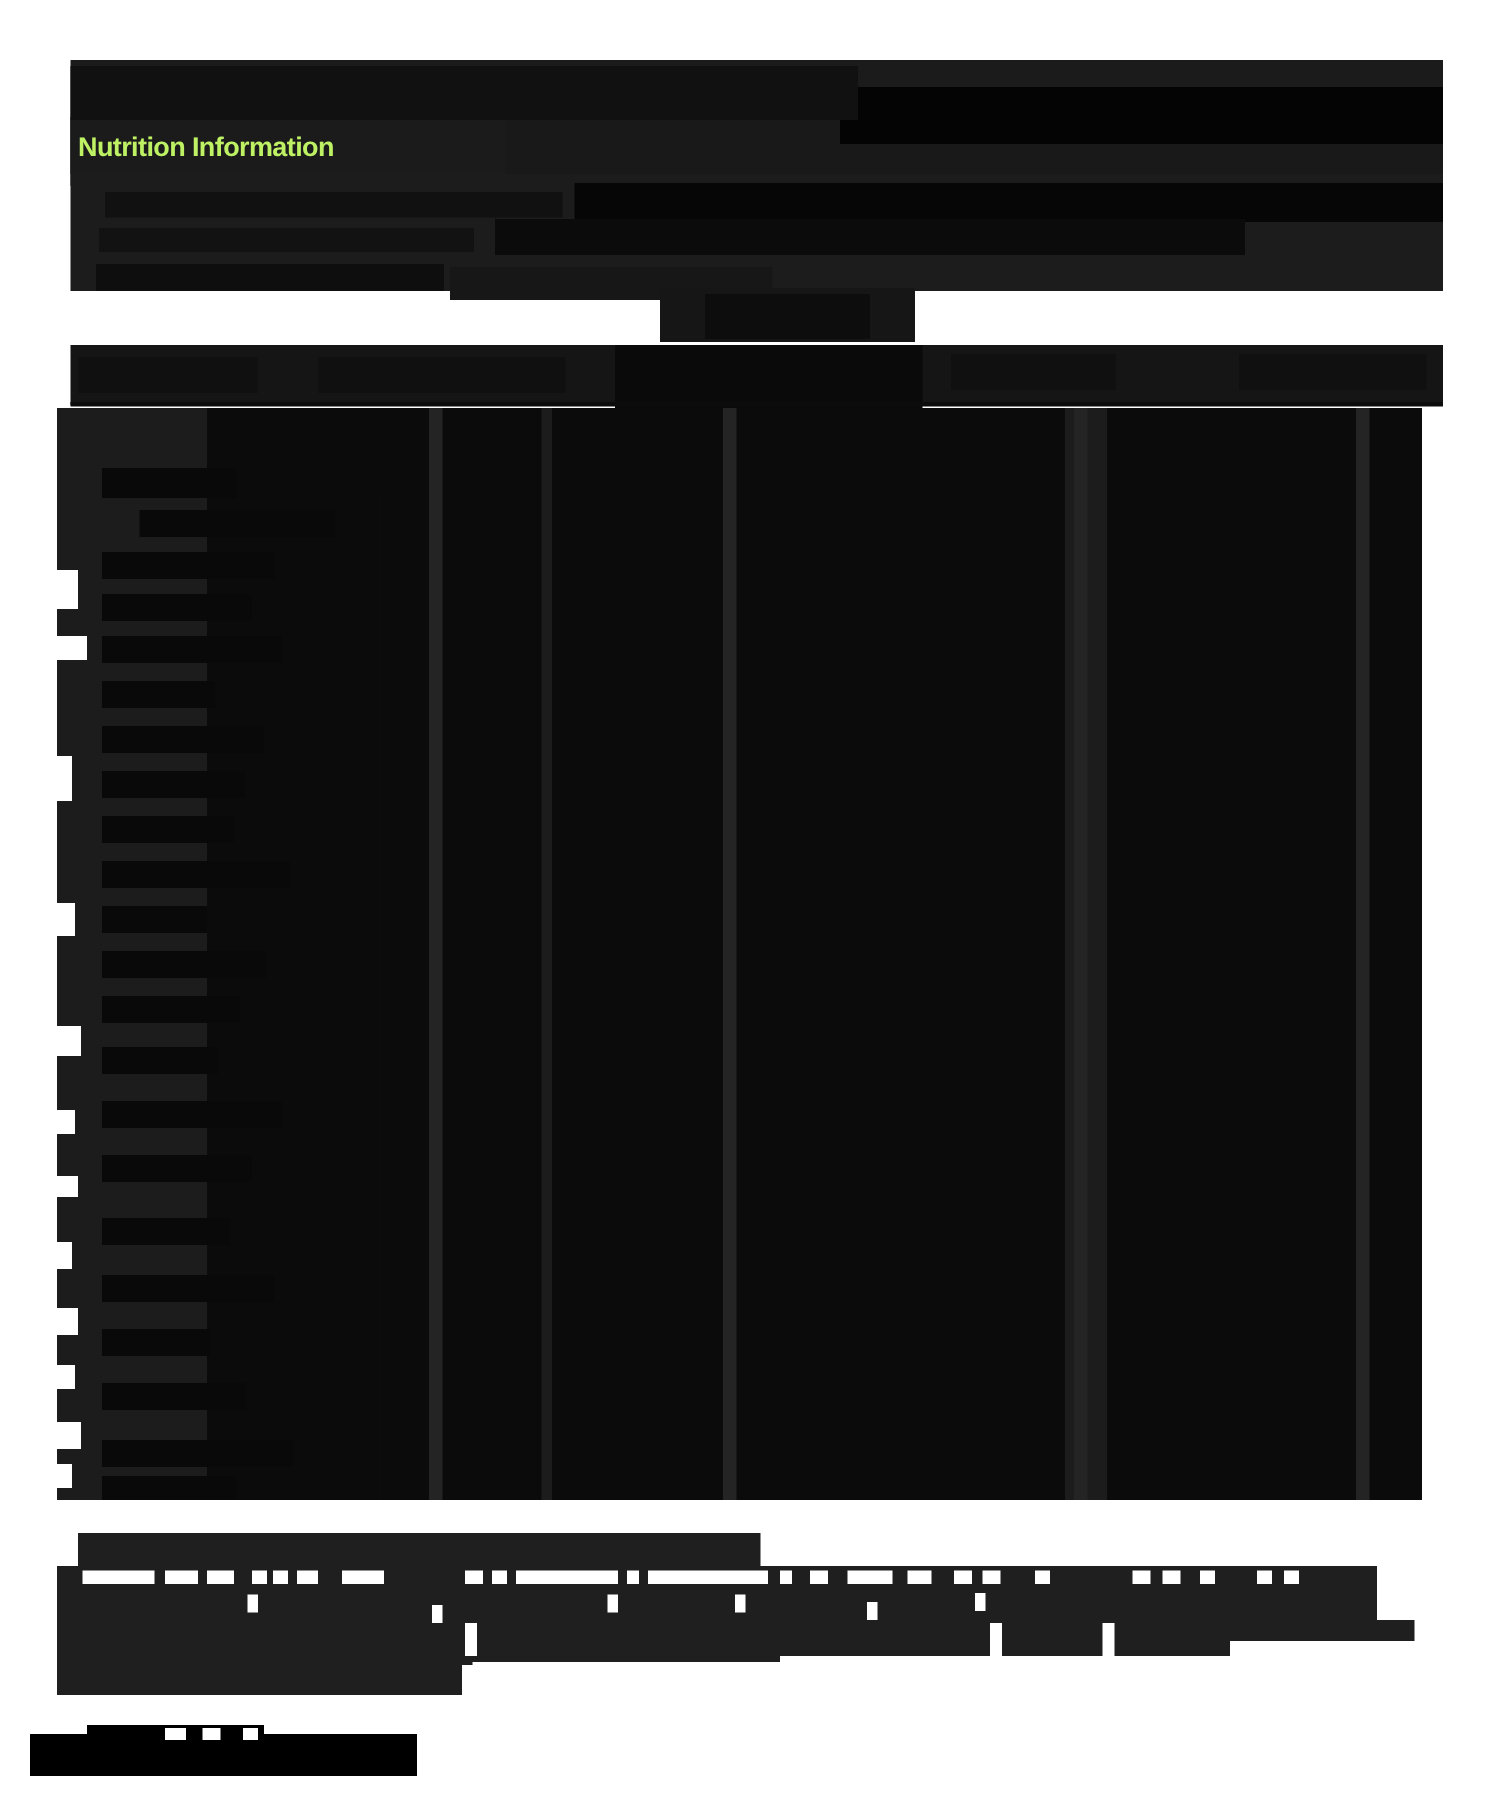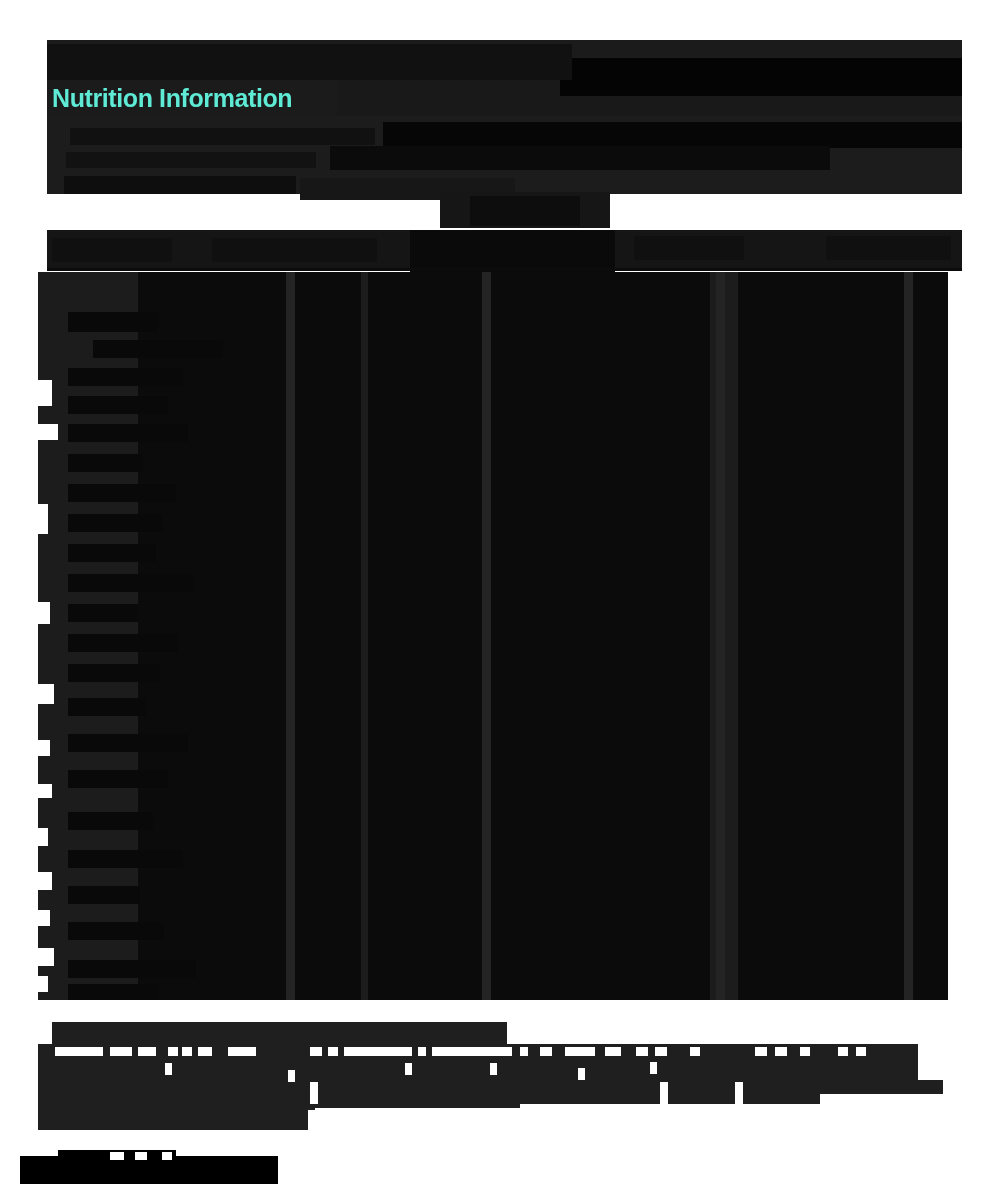--- a/index.html
+++ b/index.html
@@ -26,22 +26,22 @@
   #header-sub-right{left:560px;top:58px;width:402px;height:38px;background:#040404;}
 
   #product-title{
     position:absolute;left:50px;top:46px;width:520px;height:30px;
     color:#0f0f0f;font-size:26px;font-weight:bold;letter-spacing:-.5px;
     line-height:30px;white-space:nowrap;overflow:hidden;
   }
 
   #nutrition-heading{
     position:absolute;left:47px;top:80px;width:290px;height:36px;
-    background:#1b1b1b;color:#5eead4;
-    font-size:25px;font-weight:bold;letter-spacing:-.4px;
+    background:#1b1b1b;color:#bef264;
+    font-size:18px;font-weight:bold;letter-spacing:-.4px;
     line-height:36px;padding-left:5px;white-space:nowrap;
     box-sizing:border-box;overflow:hidden;
   }
 
   
   #meta-band{left:47px;top:116px;width:915px;height:78px;background:#1c1c1c;}
   #meta-line-1{left:70px;top:128px;width:305px;height:17px;background:#111;}
   #meta-line-1b{left:383px;top:122px;width:579px;height:26px;background:#060606;}
   #meta-line-2{left:66px;top:152px;width:250px;height:16px;background:#121212;}
   #meta-line-2b{left:330px;top:146px;width:500px;height:24px;background:#0b0b0b;}

